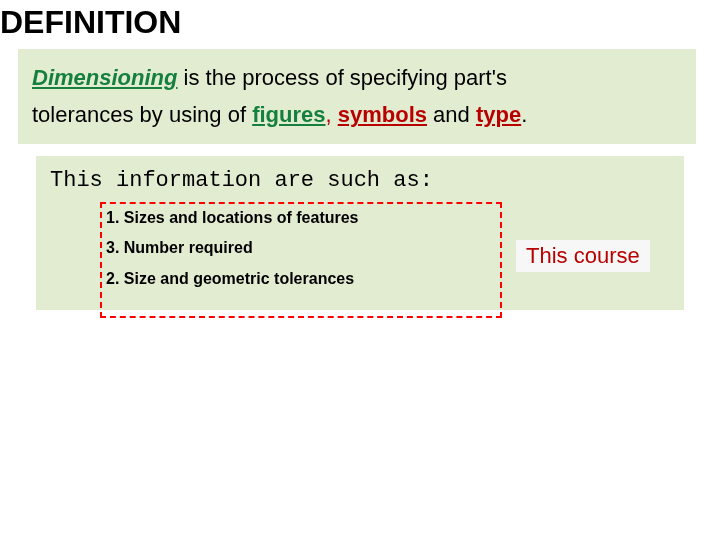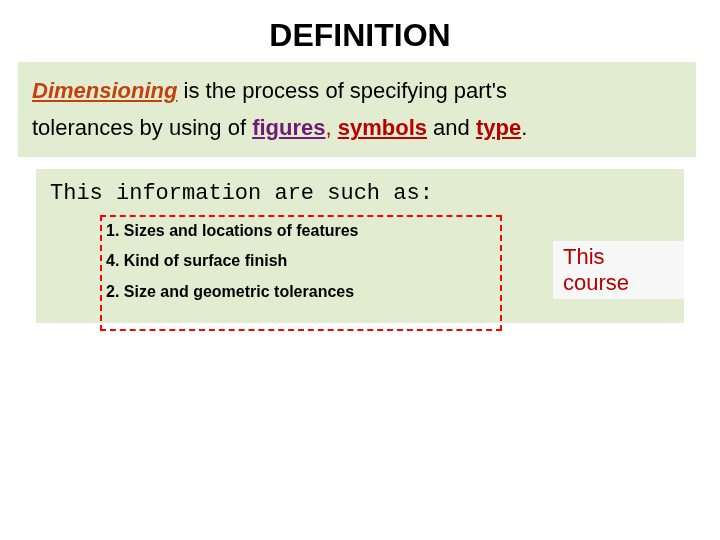--- a/index.html
+++ b/index.html
@@ -6,43 +6,43 @@
     margin: 0;
     padding: 0;
     width: 720px;
     height: 540px;
     background: #ffffff;
     font-family: Arial, Helvetica, sans-serif;
     position: relative;
     overflow: hidden;
   }
   .title {
-    text-align: center;
+    text-align: left;
     font-size: 32px;
     font-weight: bold;
     color: #000;
-    padding-top: 17px;
+    padding-top: 4px;
     padding-bottom: 8px;
   }
   .box1 {
     margin: 0 24px 0 18px;
     background: #e2ecd0;
     padding: 10px 14px 10px 14px;
     font-size: 22px;
     line-height: 1.7;
     color: #000;
   }
   .dimensioning {
-    color: #c2410c;
+    color: #15803d;
     font-style: italic;
     font-weight: bold;
     text-decoration: underline;
   }
   .figures {
-    color: #701a75;
+    color: #15803d;
     font-weight: bold;
     text-decoration: underline;
   }
   .symbols {
     color: #b90000;
     font-weight: bold;
     text-decoration: underline;
   }
   .andred {
     color: #b90000;
@@ -92,18 +92,18 @@
   <div>
     <span class="dimensioning">Dimensioning</span><span> is the process of specifying part's</span><br>
     <span>tolerances by using of </span><span class="figures">figures</span><span class="andred">, </span><span class="symbols">symbols</span><span> and </span><span class="notes">type</span><span>.</span>
   </div>
 </div>
 
 <div class="box2">
   <div class="intro2">This information are such as:</div>
   <div class="list">
     <div>1. Sizes and locations of features</div>
-    <div>4. Kind of surface finish</div>
+    <div>3. Number required</div>
     <div>2. Size and geometric tolerances</div>
   </div>
   <div class="dashed-rect" style="left:64px; top:46px; width:398px; height:112px;"></div>
-  <div class="label-course" style="left:480px; top:72px;margin-left:37px;">This course</div>
+  <div class="label-course" style="left:480px; top:84px;">This course</div>
 </div>
 
 </body></html>

